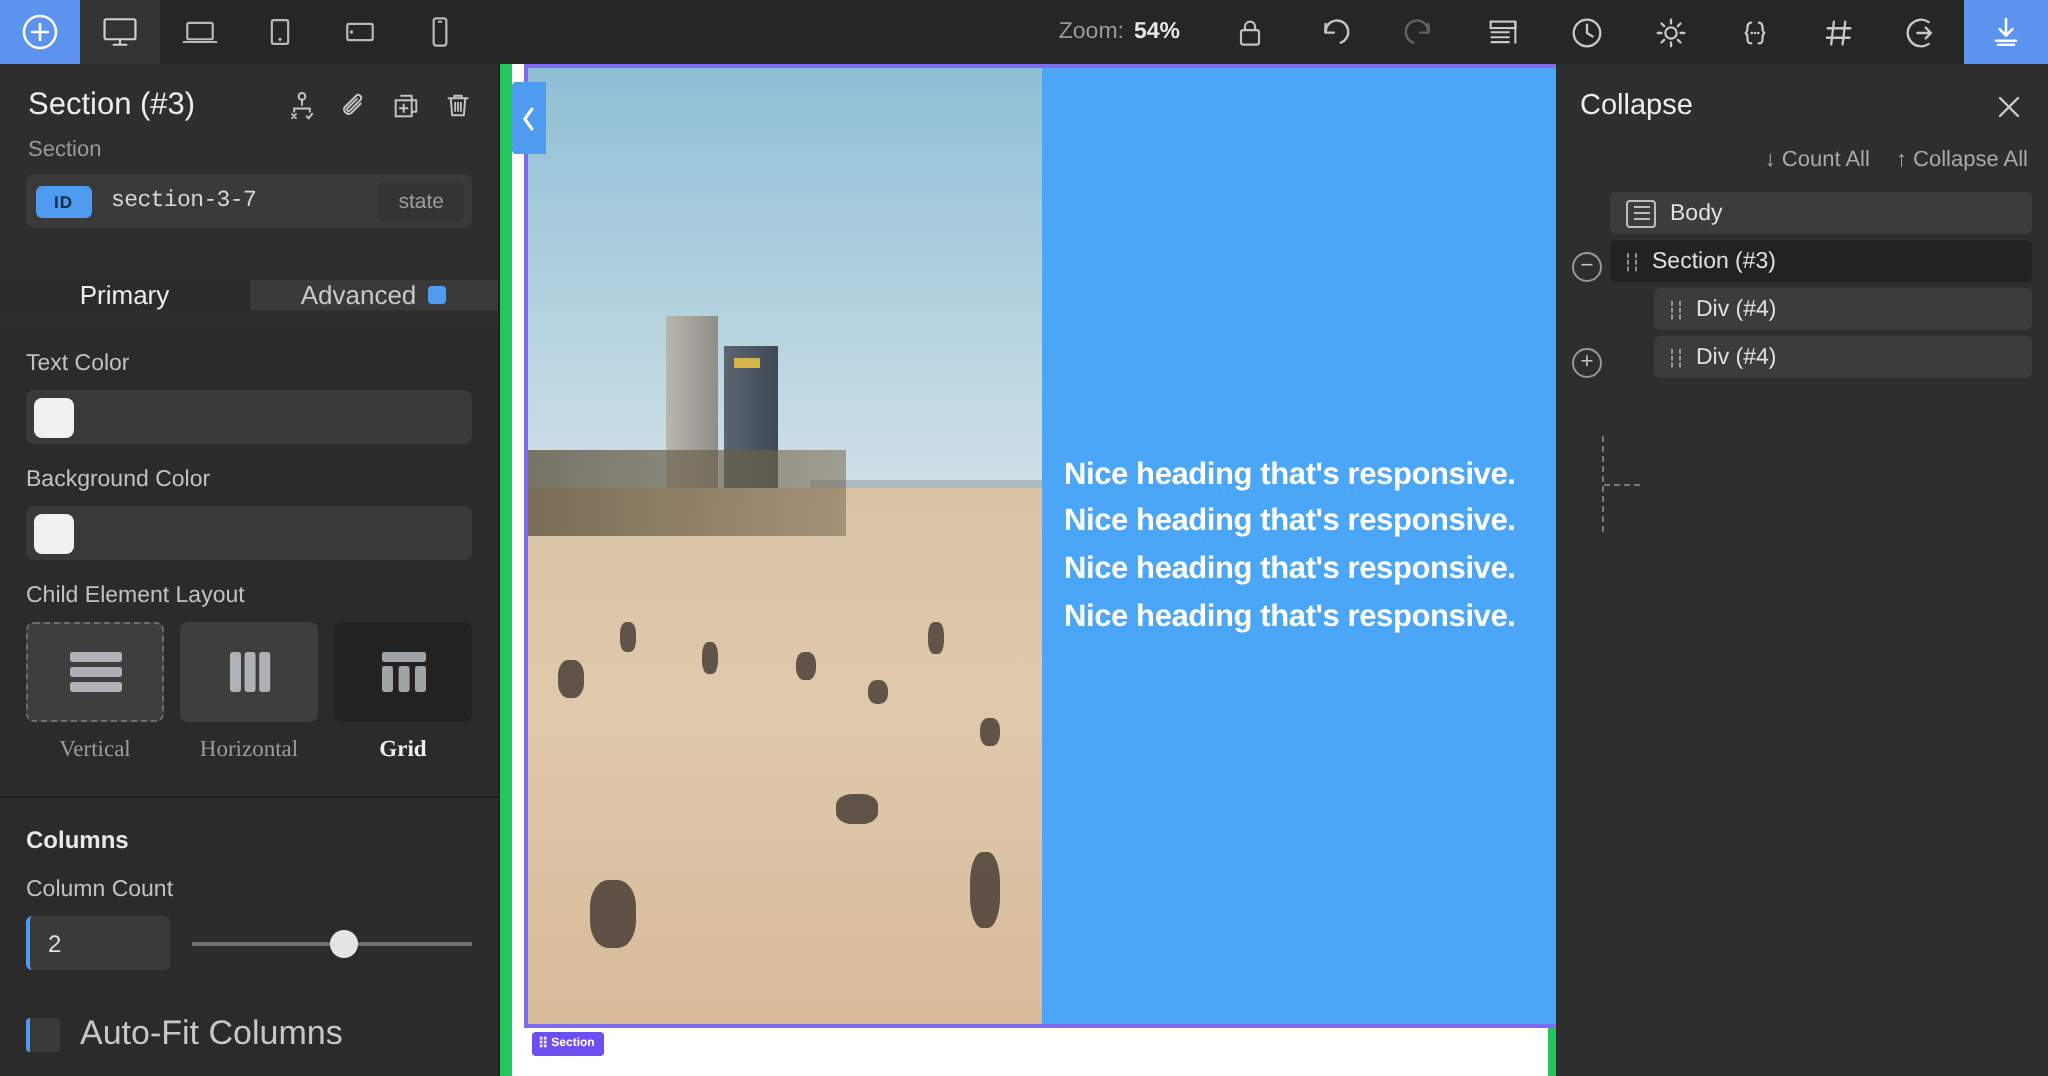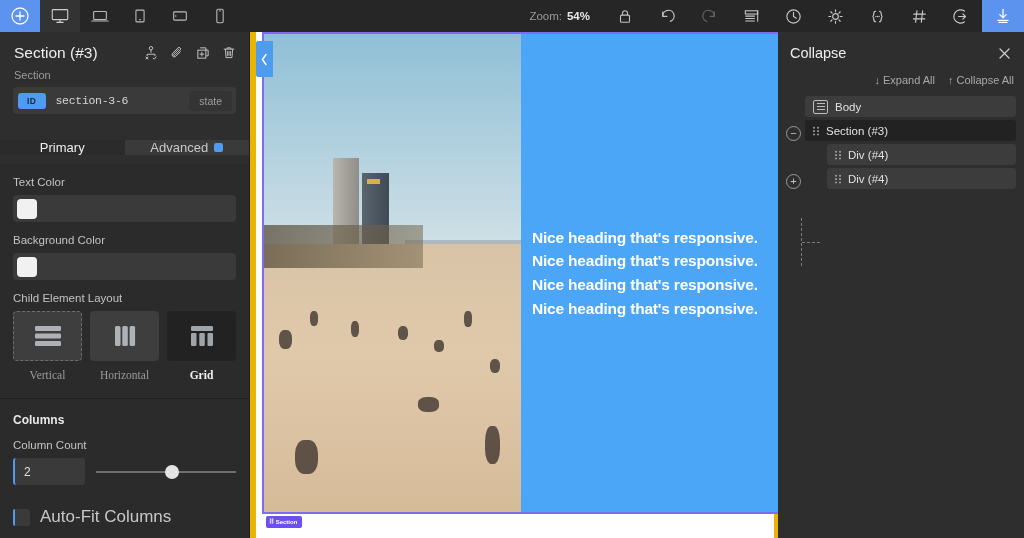--- a/index.html
+++ b/index.html
@@ -134,21 +134,21 @@
   }
   .checkbox {
     width: 17px; height: 17px; background: #3a3a3a; border-radius: 2px;
     border-left: 2px solid #4f9bf0; cursor: pointer;
   }
   .check-label { font-size: 17px; color: #c7c7c7; }
 
   
   .canvas-wrap {
     position: absolute; top: 32px; left: 250px; width: 528px; height: 506px;
-    background: #eab308; overflow: hidden;
+    background: #22c55e; overflow: hidden;
   }
   .page {
     position: absolute; top: 0; left: 6px; width: 518px; height: 506px;
     background: #ffffff;
   }
   .sel-outline {
     position: absolute; top: 0; left: 6px; width: 518px; height: 482px;
     border: 2px solid #7d6cf0; box-sizing: border-box; z-index: 5;
     pointer-events: none;
   }
@@ -404,21 +404,21 @@
             <path d="M7.4 6.8v5.4M9 6.8v5.4M10.6 6.8v5.4" stroke="#c4c4c4" stroke-width="1"></path>
           </svg>
         </span>
       </div>
     </div>
 
     <div class="lp-sub">Section</div>
 
     <div class="lp-idrow">
       <span class="id-badge">ID</span>
-      <span class="id-value">section-3-6</span>
+      <span class="id-value">section-3-7</span>
       <span class="state-btn">state</span>
     </div>
 
     <div class="tabs">
       <div class="tab active">
         <span>Primary</span>
       </div>
       <div class="tab">
         <span>Advanced</span>
         <span class="dot"></span>
@@ -550,21 +550,21 @@
     <div class="rp-head">
       <div class="rp-title">Collapse</div>
       <span class="rp-close">
         <svg width="15" height="15" viewBox="0 0 16 16">
           <path d="M3.2 3.2l9.6 9.6M12.8 3.2l-9.6 9.6" stroke="#cdcdcd" stroke-width="1.3" stroke-linecap="round"></path>
         </svg>
       </span>
     </div>
 
     <div class="rp-actions">
-      <span>↓ Expand All</span>
+      <span>↓ Count All</span>
       <span>↑ Collapse All</span>
     </div>
 
     <div class="tree">
       <div class="vline"></div>
       <div class="hline"></div>
 
       <div class="tree-row">
         <span class="toggle-spacer"></span>
         <div class="tr-node">

